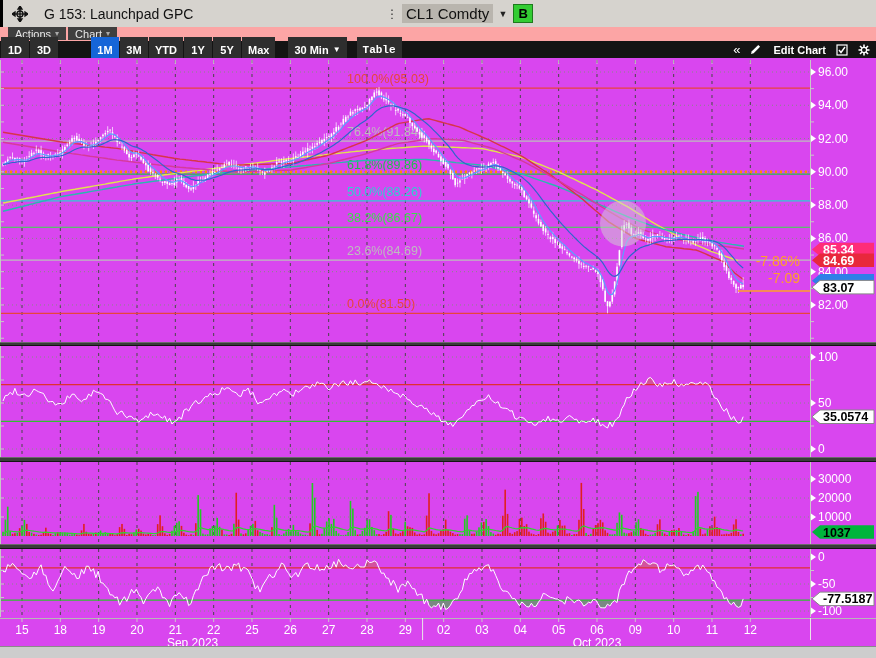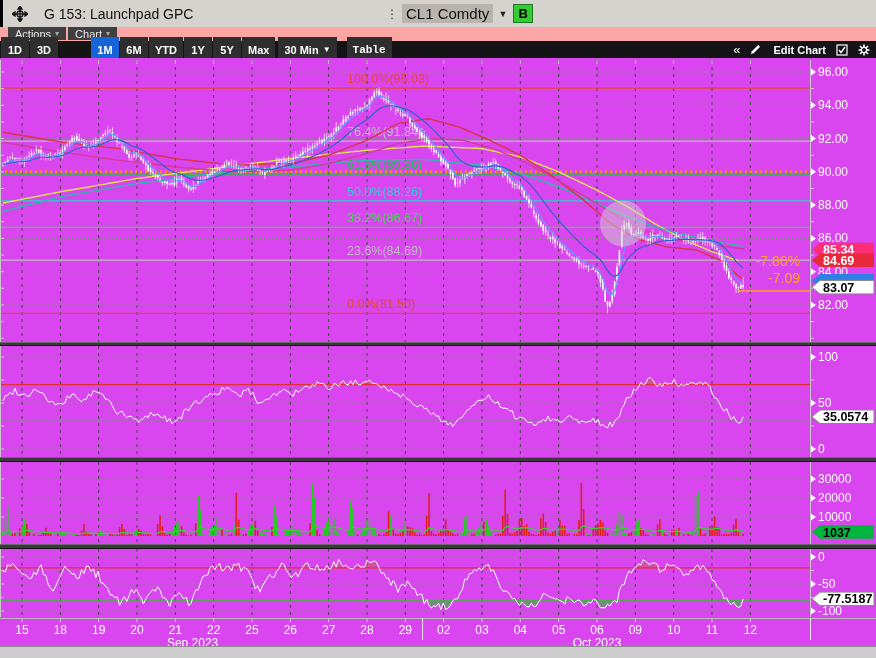--- a/index.html
+++ b/index.html
@@ -69,27 +69,27 @@
         <span>Chart</span>
         <span class="caret">▾</span>
       </div>
     </div>
 
   <div class="toolbar">
     <div class="range-group" id="range-group">
         <div class="t-btn">1D</div>
         <div class="t-btn">3D</div>
         <div class="t-btn active">1M</div>
-        <div class="t-btn">6M</div>
+        <div class="t-btn">3M</div>
         <div class="t-btn">YTD</div>
         <div class="t-btn">1Y</div>
         <div class="t-btn">5Y</div>
         <div class="t-btn">Max</div>
       </div>
-    <div class="t-btn" style="margin-left:3px;">
+    <div class="t-btn" style="margin-left:13px;">
       <span>30 Min</span>
         <span class="caret">▼</span>
     </div>
     <div class="t-btn table-btn">Table</div>
     <div class="tool-right">
       <span class="chev">«</span>
       <span style="display:flex;align-items:center;gap:12px;">
         <svg width="11" height="11" viewBox="0 0 12 12">
             <path d="M1 11 L2 8 L9 1 L11 3 L4 10 Z" fill="#fff"></path>
           </svg>

